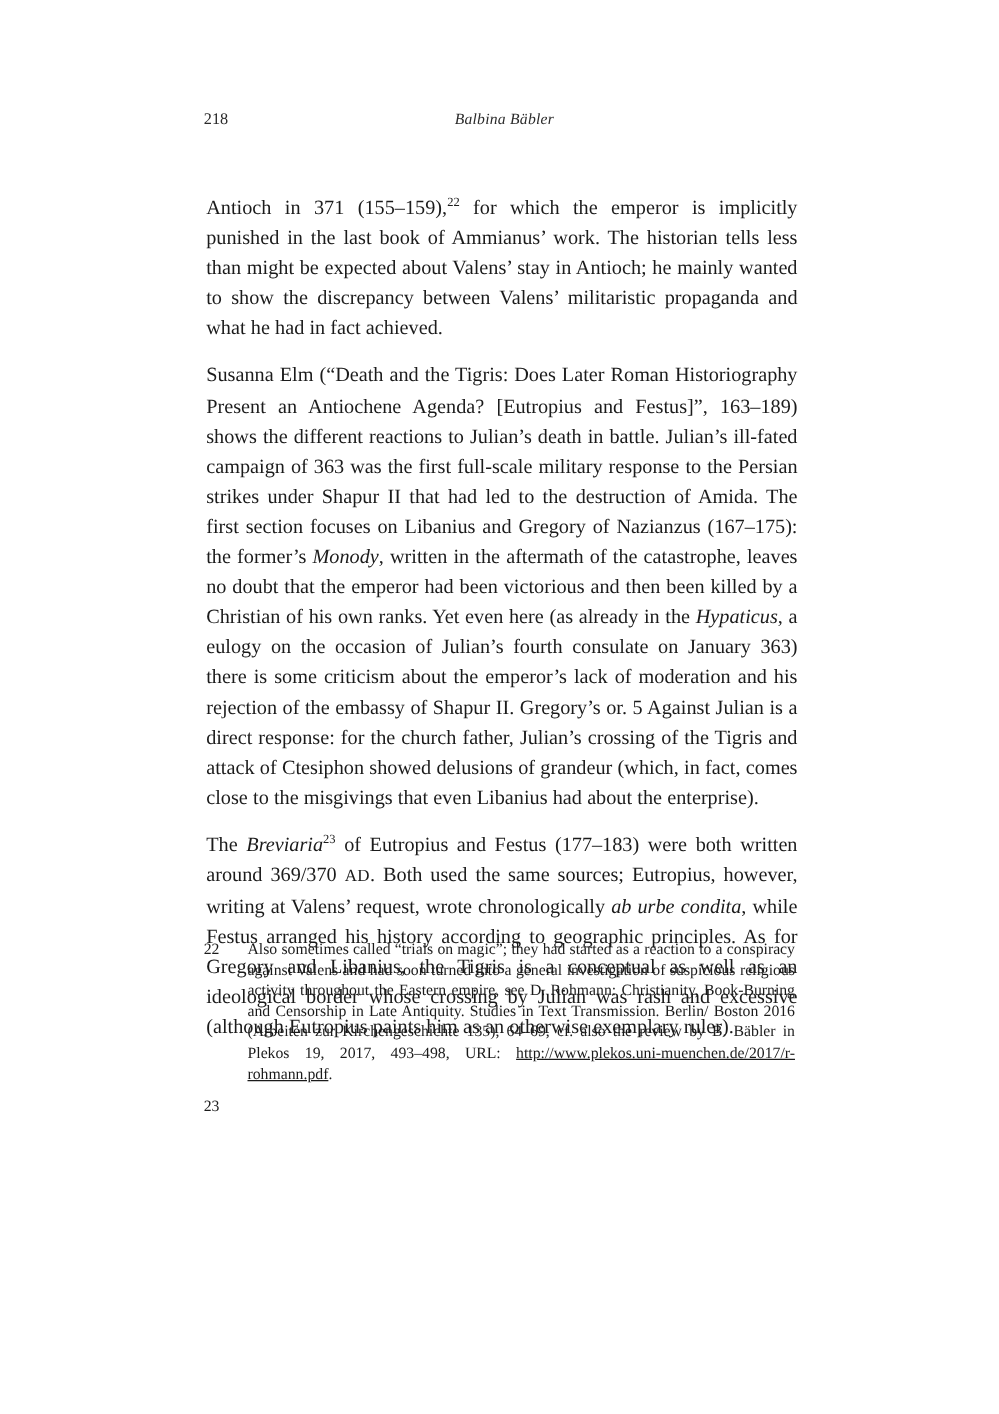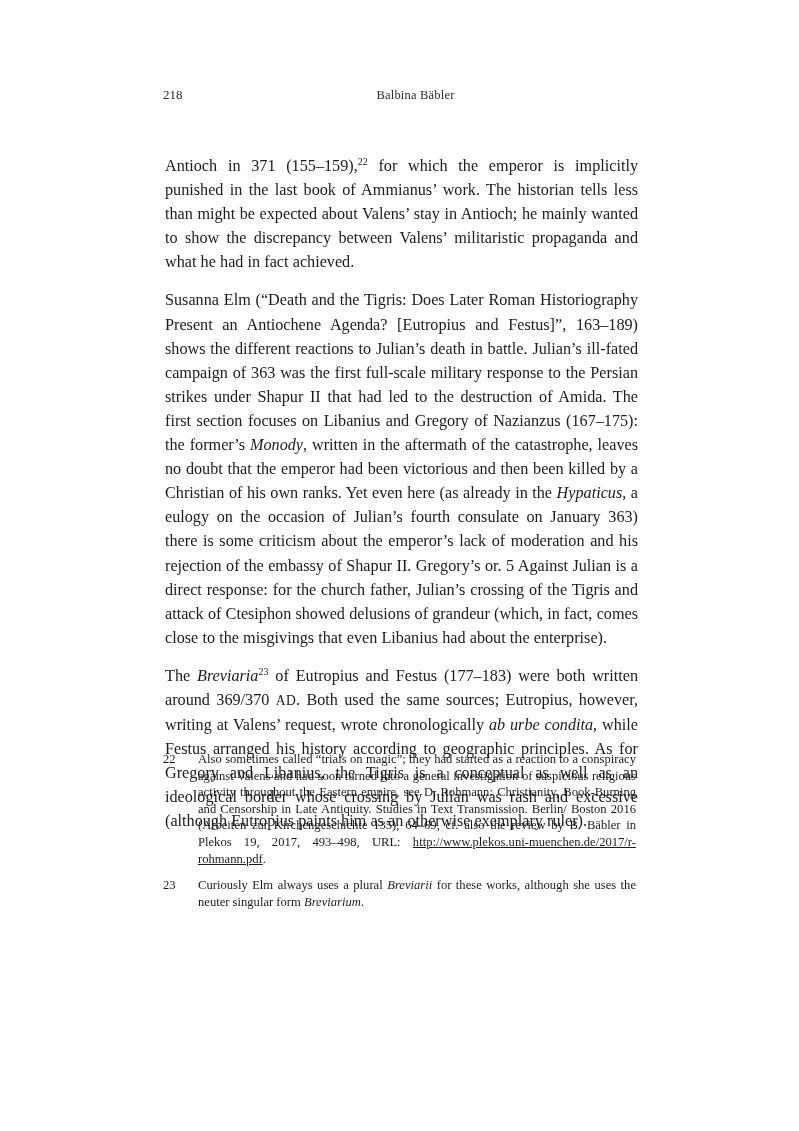--- a/index.html
+++ b/index.html
@@ -32,26 +32,27 @@
     color: #2a2a2a;
   }
   .folio {
     position: absolute;
     left: 0;
     top: 0;
     font-size: 13px;
   }
   .head-title {
     position: absolute;
-    left: 16px;
+    left: 4px;
     top: 0;
     width: 473px;
     text-align: center;
     font-size: 12.5px;
     letter-spacing: 0.2px;
+    font-style: italic;
   }
 
   
   .textblock {
     position: absolute;
     left: 165px;
     top: 140px;
     width: 473px;
   }
   p.body-par {
@@ -121,16 +122,16 @@
   </div>
 
   <div class="textblock" id="main-text-block">
       <p class="body-par"><span>Antioch in 371 (155–159),</span><sup class="fn-ref">22</sup><span> for which the emperor is implicitly punished in the last book of Ammianus’ work. The historian tells less than might be expected about Valens’ stay in Antioch; he mainly wanted to show the discrepancy between Valens’ militaristic propaganda and what he had in fact achieved.</span></p>
       <p class="body-par"><span>Susanna Elm (“Death and the Tigris: Does Later Roman Historiography Present an Antiochene Agenda? [Eutropius and Festus]”, 163–189) shows the different reactions to Julian’s death in battle. Julian’s ill-fated campaign of 363 was the first full-scale military response to the Persian strikes under Shapur II that had led to the destruction of Amida. The first section focuses on Libanius and Gregory of Nazianzus (167–175): the former’s </span><i>Monody</i><span>, written in the aftermath of the catastrophe, leaves no doubt that the emperor had been victorious and then been killed by a Christian of his own ranks. Yet even here (as already in the </span><i>Hypaticus</i><span>, a eulogy on the occasion of Julian’s fourth consulate on January 363) there is some criticism about the emperor’s lack of moderation and his rejection of the embassy of Shapur II. Gregory’s or. 5 Against Julian is a direct response: for the church father, Julian’s crossing of the Tigris and attack of Ctesiphon showed delusions of grandeur (which, in fact, comes close to the misgivings that even Libanius had about the enterprise).</span></p>
       <p class="body-par"><span>The </span><i>Breviaria</i><sup class="fn-ref">23</sup><span> of Eutropius and Festus (177–183) were both written around 369/370 </span><span class="smallcaps">AD</span><span>. Both used the same sources; Eutropius, however, writing at Valens’ request, wrote chronologically </span><i>ab urbe condita</i><span>, while Festus arranged his history according to geographic principles. As for Gregory and Libanius, the Tigris is a conceptual as well as an ideological border whose crossing by Julian was rash and excessive (although Eutropius paints him as an otherwise exemplary ruler).</span></p>
     </div>
 
   <div class="footnotes" id="footnotes-block">
       <div class="footnote"><span class="fn-num">22</span><span><span>Also sometimes called “trials on magic”; they had started as a reaction to a conspiracy against Valens and had soon turned into a general investigation of suspicious religious activity throughout the Eastern empire, see D. Rohmann: Christianity, Book-Burning and Censorship in Late Antiquity. Studies in Text Transmission. Berlin/ Boston 2016 (Arbeiten zur Kirchengeschichte 135), 64–69, cf. also the review by B. Bäbler in Plekos 19, 2017, 493–498, URL: </span><a class="fn-link" href="#">http://www.plekos.uni-muenchen.de/2017/r-rohmann.pdf</a><span>.</span></span></div>
-      <div class="footnote"><span class="fn-num">23</span><span><span>Curiously Elm always uses a plural </span><i>Breviarii</i><span> for these works, although she uses the neuter singular form </span><i>Breviarium</i><span>.</span></span></div>
+      <div class="footnote"><span class="fn-num">23</span></div>
     </div>
 
 </div>
 
 </body></html>

